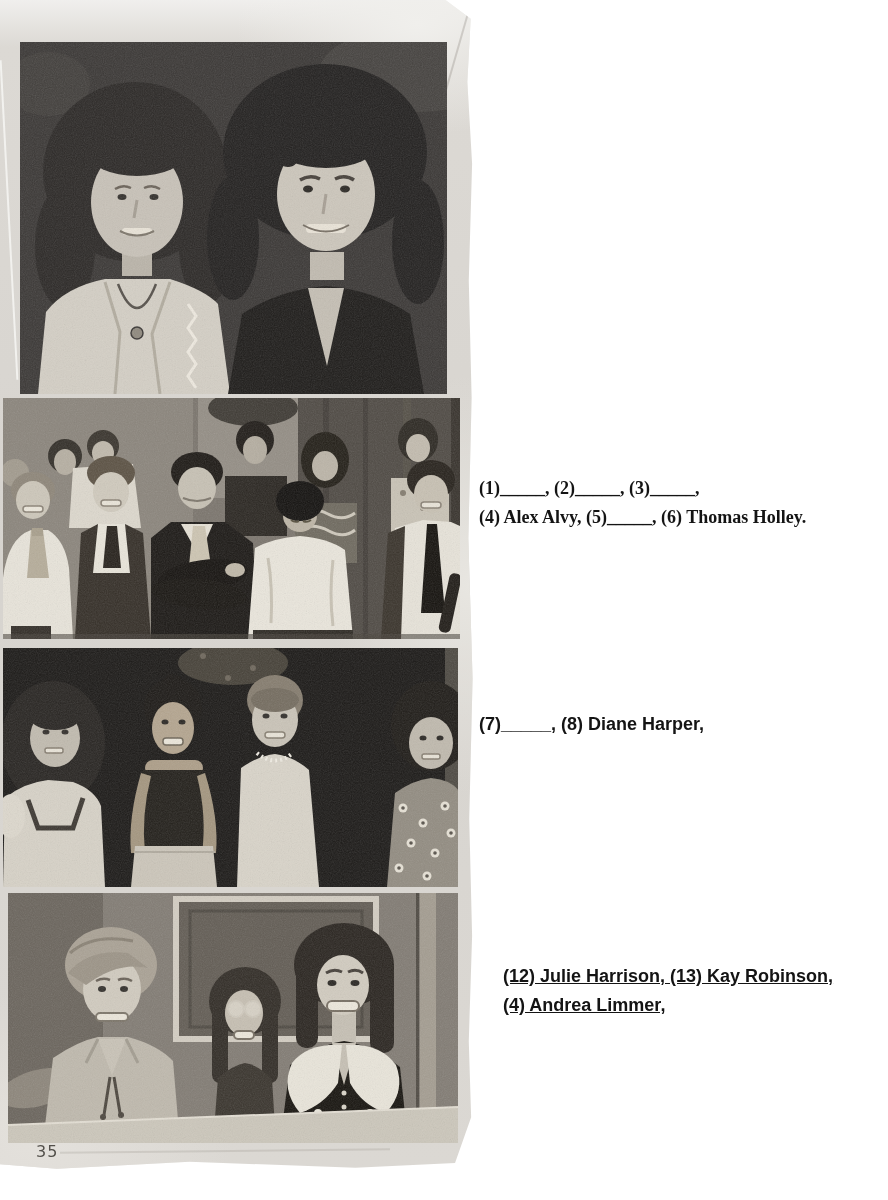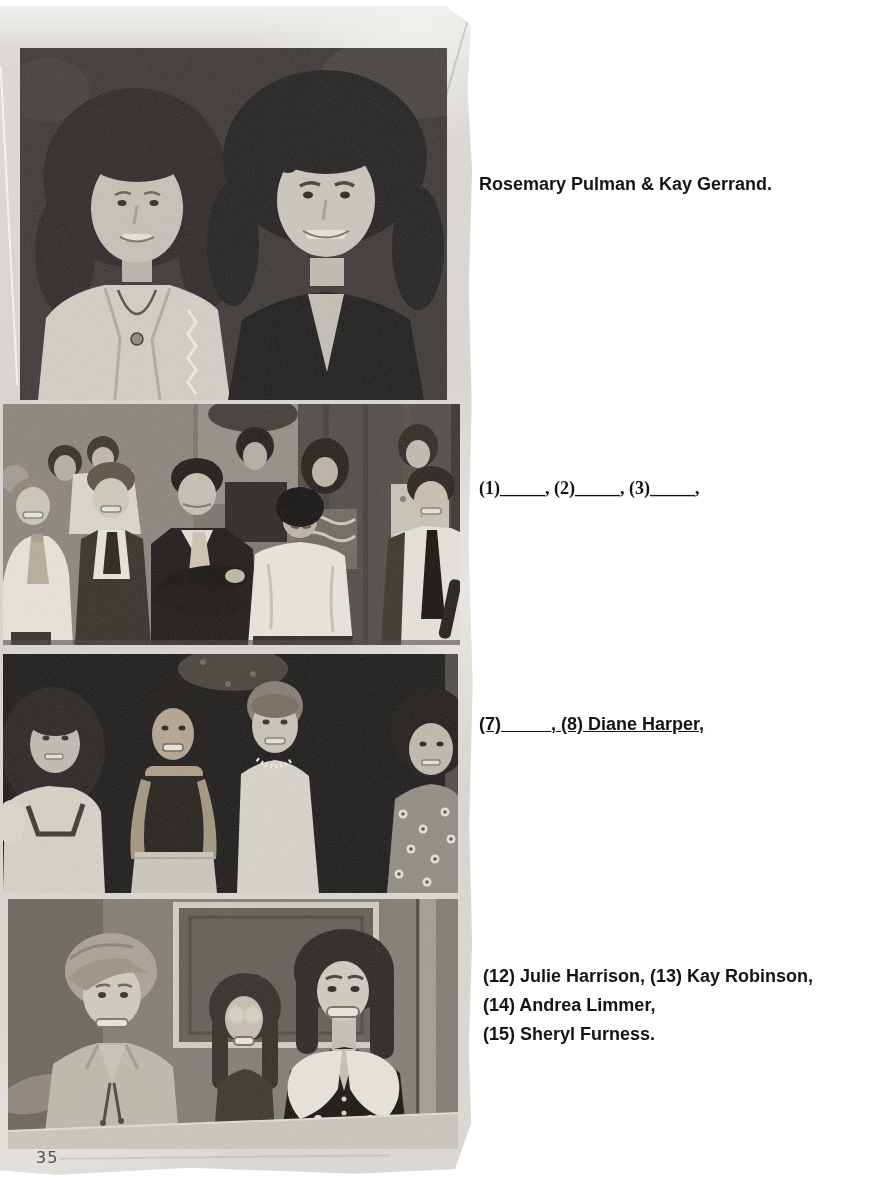--- a/index.html
+++ b/index.html
@@ -6,39 +6,39 @@
   .stage{position:relative;width:888px;height:1200px;background:#ffffff;overflow:hidden;
          font-family:"Liberation Sans",sans-serif;}
   .paper{position:absolute;left:0;top:0;width:474px;height:1170px;
          background:
            radial-gradient(ellipse 260px 160px at 88% 2%, #f0efec 0%, rgba(240,239,236,0) 70%),
            radial-gradient(ellipse 300px 220px at 8% 97%, #e4e1dc 0%, rgba(228,225,220,0) 65%),
            radial-gradient(ellipse 200px 300px at 99% 50%, #e8e6e1 0%, rgba(232,230,225,0) 70%),
            linear-gradient(180deg,#f0efed 0%,#dcd9d4 4%,#d7d4cf 50%,#dbd8d3 100%);
          clip-path:polygon(0 0,94% 0,99.3% 1.6%,98.6% 7%,99.6% 14%,98.9% 24%,99.5% 34%,
            98.8% 46%,99.7% 58%,99% 70%,99.6% 80%,98.9% 89%,99.4% 95.5%,96% 99.4%,
-           75% 99.8%,40% 99.3%,12% 99.9%,0 99.5%);margin-top:6px;}
+           75% 99.8%,40% 99.3%,12% 99.9%,0 99.5%);}
   .crease{position:absolute;background:rgba(125,120,112,.28);}
   .crease.c1{left:449px;top:6px;width:2px;height:140px;transform:rotate(16deg);}
   .crease.c2{left:8px;top:60px;width:2px;height:320px;transform:rotate(-3deg);background:rgba(248,247,245,.8);}
   .crease.c3{left:60px;top:1150px;width:330px;height:2px;transform:rotate(-.6deg);background:rgba(140,135,128,.22);}
   .photo{position:absolute;margin:0;padding:0;line-height:0;}
   .photo svg{display:block;}
   #ph1{left:20px;top:42px;}
   #ph2{left:3px;top:398px;}
   #ph3{left:3px;top:648px;}
   #ph4{left:8px;top:893px;}
   .page-number{position:absolute;left:36px;top:1142px;font-size:16px;letter-spacing:1px;
                color:#53504b;font-family:"DejaVu Sans",sans-serif;}
   .caption{position:absolute;font-weight:700;font-size:18px;line-height:29px;
            color:#141414;white-space:nowrap;}
   #cap1{left:479px;top:170px;}
   #cap2{left:479px;top:474px;font-family:Liberation Serif, serif;}
-  #cap3{left:479px;top:710px;text-decoration:underline;}
-  #cap4{left:483px;top:962px;}
+  #cap3{left:479px;top:710px;}
+  #cap4{left:503px;top:962px;text-decoration:underline;}
 </style>
 </head>
 <body>
 
 <div class="stage">
 
   <div class="paper">
     <div class="crease c1"></div>
     <div class="crease c2"></div>
     <div class="crease c3"></div>
@@ -340,28 +340,25 @@
         </g>
         <path d="M0 232 L450 214 L450 250 L0 250 Z" fill="#ccc7bb"></path>
         <path d="M0 232 L450 214" stroke="#e3ded3" stroke-width="2" fill="none"></path>
         <rect width="450" height="250" filter="url(#g4)" opacity="0.18"></rect>
       </svg>
     </figure>
 
     <div class="page-number">35</div>
   </div>
 
-  <div class="caption" id="cap1">
-    <div class="cap-line">Rosemary Pulman &amp; Kay Gerrand.</div>
-  </div>
   <div class="caption" id="cap2">
     <div class="cap-line">(1)_____, (2)_____, (3)_____,</div>
+    <div class="cap-line">(4) Alex Alvy, (5)_____, (6) Thomas Holley.</div>
   </div>
   <div class="caption" id="cap3">
     <div class="cap-line">(7)_____, (8) Diane Harper,</div>
   </div>
   <div class="caption" id="cap4">
     <div class="cap-line">(12) Julie Harrison, (13) Kay Robinson,</div>
-    <div class="cap-line">(14) Andrea Limmer,</div>
-    <div class="cap-line">(15) Sheryl Furness.</div>
+    <div class="cap-line">(4) Andrea Limmer,</div>
   </div>
 
 </div>
 
 </body></html>

